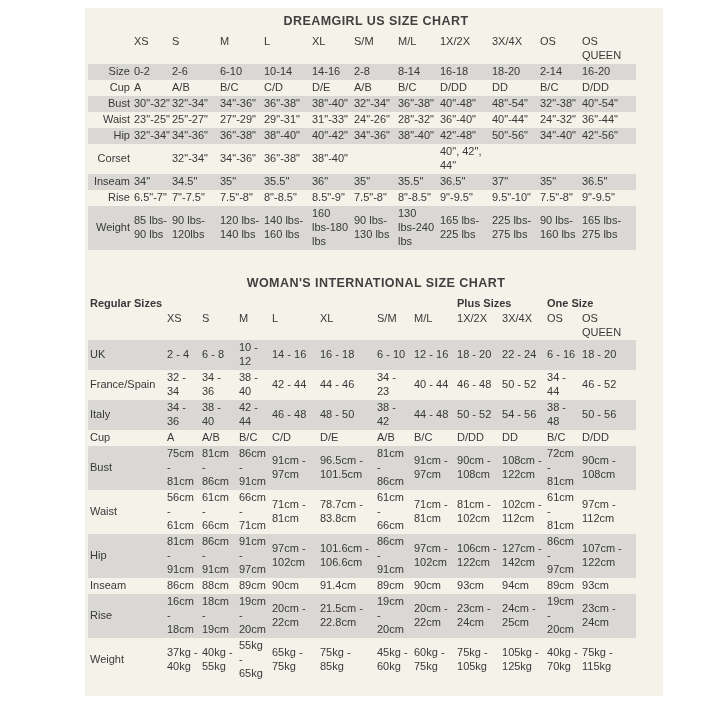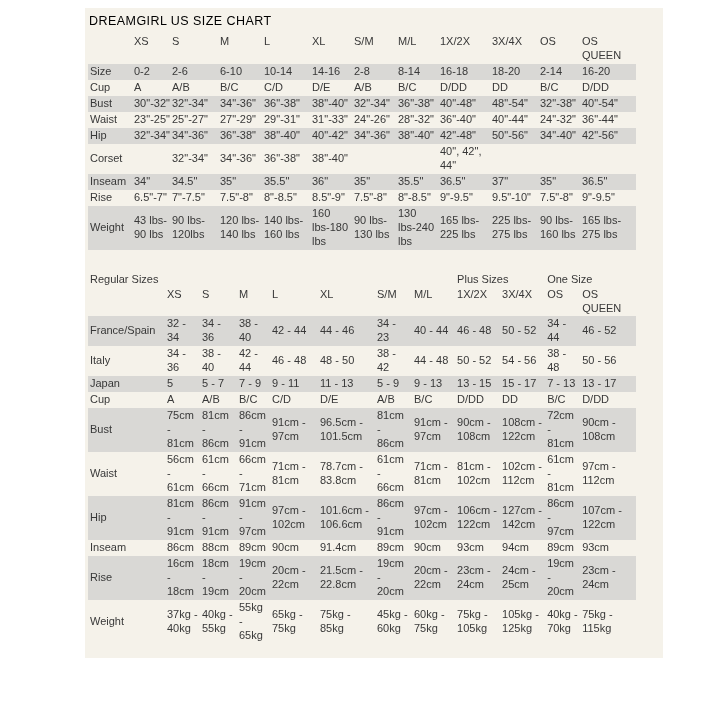--- a/index.html
+++ b/index.html
@@ -14,49 +14,50 @@
   .panel{
     position:absolute;
     left:85px;top:8px;
     width:578px;
     background:#f5f2ea;
     padding:2px 0 14px 3px;
     box-sizing:border-box;
   }
   .chart-title{
     font-size:12.5px;
-    font-weight:normal;
+    font-weight:bold;
     letter-spacing:.45px;
     margin:0 0 4px 0;
     padding:4px 0 2px 1px;
-    color:#000000;
+    color:#404040;
     white-space:nowrap;
+    text-align:center;
   }
   section + section{margin-top:22px;}
   table{
     border-collapse:collapse;
     table-layout:fixed;
     width:548px;
     font-size:11px;
     line-height:1.27;
   }
   th,td{
     padding:1px 2px;
     text-align:left;
     vertical-align:middle;
     font-weight:normal;
   }
   thead th{background:transparent;vertical-align:top;}
-  thead tr[data-name="size-group-header-row"] th{vertical-align:bottom;padding-bottom:0;}
+  thead tr[data-name="size-group-header-row"] th{vertical-align:bottom;padding-bottom:0;font-weight:bold;}
   tbody tr:nth-child(odd){background:#d9d8d5;}
   
   #us-table tbody td{white-space:nowrap;}
   #us-table tbody tr:nth-child(6) td,
   #us-table tbody tr:nth-child(9) td{white-space:normal;}
-  #us-table tbody td:first-child{white-space:nowrap;}
+  #us-table tbody td:first-child{white-space:nowrap;text-align:right;}
 </style>
 </head>
 <body>
 
 <div class="panel" data-name="size-chart-page">
 
   <section data-name="us-size-chart-section">
     <h2 class="chart-title" data-name="us-chart-title">DREAMGIRL US SIZE CHART</h2>
     <table id="us-table" data-name="us-size-chart-table">
         <colgroup>
@@ -197,37 +198,38 @@
             <td data-name="table-cell">8.5"-9"</td>
             <td data-name="table-cell">7.5"-8"</td>
             <td data-name="table-cell">8"-8.5"</td>
             <td data-name="table-cell">9"-9.5"</td>
             <td data-name="table-cell">9.5"-10"</td>
             <td data-name="table-cell">7.5"-8"</td>
             <td data-name="table-cell">9"-9.5"</td>
           </tr>
           <tr data-name="table-row">
             <td data-name="row-label">Weight</td>
-            <td data-name="table-cell">43 lbs- 90 lbs</td>
+            <td data-name="table-cell">85 lbs- 90 lbs</td>
             <td data-name="table-cell">90 lbs- 120lbs</td>
             <td data-name="table-cell">120 lbs-140 lbs</td>
             <td data-name="table-cell">140 lbs-160 lbs</td>
             <td data-name="table-cell">160 lbs-180 lbs</td>
             <td data-name="table-cell">90 lbs- 130 lbs</td>
             <td data-name="table-cell">130 lbs-240 lbs</td>
             <td data-name="table-cell">165 lbs- 225 lbs</td>
             <td data-name="table-cell">225 lbs- 275 lbs</td>
             <td data-name="table-cell">90 lbs- 160 lbs</td>
             <td data-name="table-cell">165 lbs- 275 lbs</td>
           </tr>
         </tbody>
       </table>
   </section>
 
   <section data-name="international-size-chart-section">
+    <h2 class="chart-title" data-name="international-chart-title">WOMAN'S INTERNATIONAL SIZE CHART</h2>
     <table id="intl-table" data-name="international-size-chart-table">
         <colgroup>
           <col style="width: 77px;">
           <col style="width: 35px;">
           <col style="width: 37px;">
           <col style="width: 33px;">
           <col style="width: 48px;">
           <col style="width: 57px;">
           <col style="width: 37px;">
           <col style="width: 43px;">
@@ -252,20 +254,34 @@
             <th data-name="column-header">S/M</th>
             <th data-name="column-header">M/L</th>
             <th data-name="column-header">1X/2X</th>
             <th data-name="column-header">3X/4X</th>
             <th data-name="column-header">OS</th>
             <th data-name="column-header">OS QUEEN</th>
           </tr>
         </thead>
         <tbody>
           <tr data-name="table-row">
+            <td data-name="row-label">UK</td>
+            <td data-name="table-cell">2 - 4</td>
+            <td data-name="table-cell">6 - 8</td>
+            <td data-name="table-cell">10 - 12</td>
+            <td data-name="table-cell">14 - 16</td>
+            <td data-name="table-cell">16 - 18</td>
+            <td data-name="table-cell">6 - 10</td>
+            <td data-name="table-cell">12 - 16</td>
+            <td data-name="table-cell">18 - 20</td>
+            <td data-name="table-cell">22 - 24</td>
+            <td data-name="table-cell">6 - 16</td>
+            <td data-name="table-cell">18 - 20</td>
+          </tr>
+          <tr data-name="table-row">
             <td data-name="row-label">France/Spain</td>
             <td data-name="table-cell">32 - 34</td>
             <td data-name="table-cell">34 - 36</td>
             <td data-name="table-cell">38 - 40</td>
             <td data-name="table-cell">42 - 44</td>
             <td data-name="table-cell">44 - 46</td>
             <td data-name="table-cell">34 - 23</td>
             <td data-name="table-cell">40 - 44</td>
             <td data-name="table-cell">46 - 48</td>
             <td data-name="table-cell">50 - 52</td>
@@ -280,34 +296,20 @@
             <td data-name="table-cell">46 - 48</td>
             <td data-name="table-cell">48 - 50</td>
             <td data-name="table-cell">38 - 42</td>
             <td data-name="table-cell">44 - 48</td>
             <td data-name="table-cell">50 - 52</td>
             <td data-name="table-cell">54 - 56</td>
             <td data-name="table-cell">38 - 48</td>
             <td data-name="table-cell">50 - 56</td>
           </tr>
           <tr data-name="table-row">
-            <td data-name="row-label">Japan</td>
-            <td data-name="table-cell">5</td>
-            <td data-name="table-cell">5 - 7</td>
-            <td data-name="table-cell">7 - 9</td>
-            <td data-name="table-cell">9 - 11</td>
-            <td data-name="table-cell">11 - 13</td>
-            <td data-name="table-cell">5 - 9</td>
-            <td data-name="table-cell">9 - 13</td>
-            <td data-name="table-cell">13 - 15</td>
-            <td data-name="table-cell">15 - 17</td>
-            <td data-name="table-cell">7 - 13</td>
-            <td data-name="table-cell">13 - 17</td>
-          </tr>
-          <tr data-name="table-row">
             <td data-name="row-label">Cup</td>
             <td data-name="table-cell">A</td>
             <td data-name="table-cell">A/B</td>
             <td data-name="table-cell">B/C</td>
             <td data-name="table-cell">C/D</td>
             <td data-name="table-cell">D/E</td>
             <td data-name="table-cell">A/B</td>
             <td data-name="table-cell">B/C</td>
             <td data-name="table-cell">D/DD</td>
             <td data-name="table-cell">DD</td>

